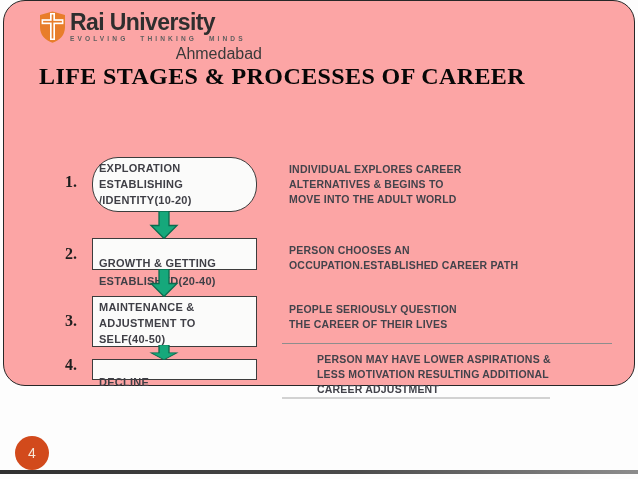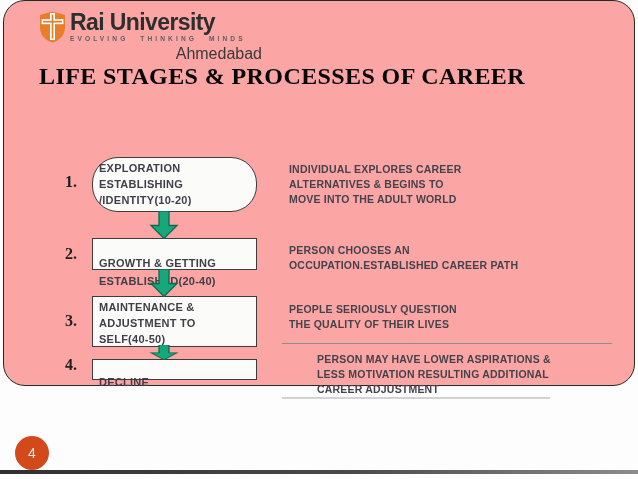--- a/index.html
+++ b/index.html
@@ -124,21 +124,21 @@
     <svg class="arrow arr3" viewBox="0 0 30 27" preserveAspectRatio="none">
       <path d="M10 0 L20 0 L20 14 L28 14 L15 26.5 L2 14 L10 14 Z" fill="#16A87B"></path>
     </svg>
 
     <div class="desc desc2">PERSON CHOOSES AN
 OCCUPATION.ESTABLISHED CAREER PATH</div>
     <div class="desc desc1">INDIVIDUAL EXPLORES CAREER
 ALTERNATIVES &amp; BEGINS TO
 MOVE INTO THE ADULT WORLD</div>
     <div class="desc desc3">PEOPLE SERIOUSLY QUESTION
-THE QUALITY OF THEIR LIVES</div>
+THE CAREER OF THEIR LIVES</div>
     <div class="rule rule-top4"></div>
     <div class="desc desc4">PERSON MAY HAVE LOWER ASPIRATIONS &amp;
 LESS MOTIVATION RESULTING ADDITIONAL
 CAREER ADJUSTMENT</div>
     <div class="rule rule-bot4"></div>
 
     <div class="page-badge">4</div>
   </div>
 
   <div class="bottom-bar"></div>

